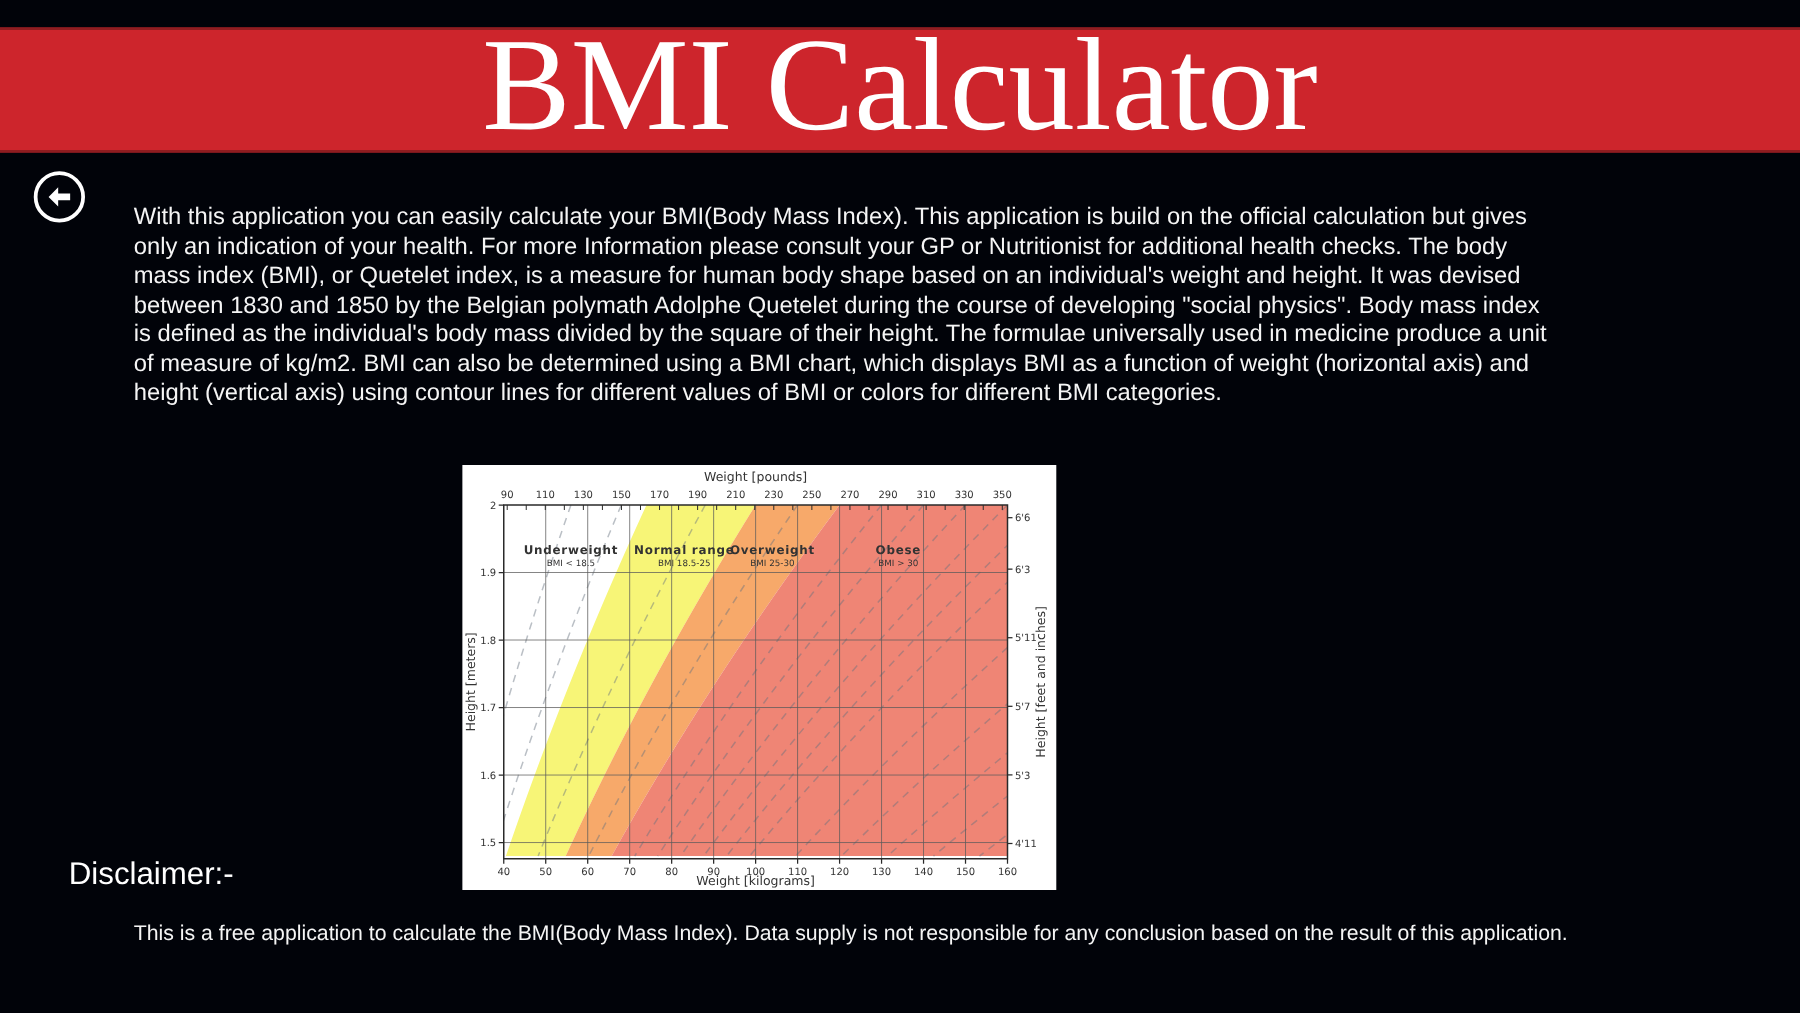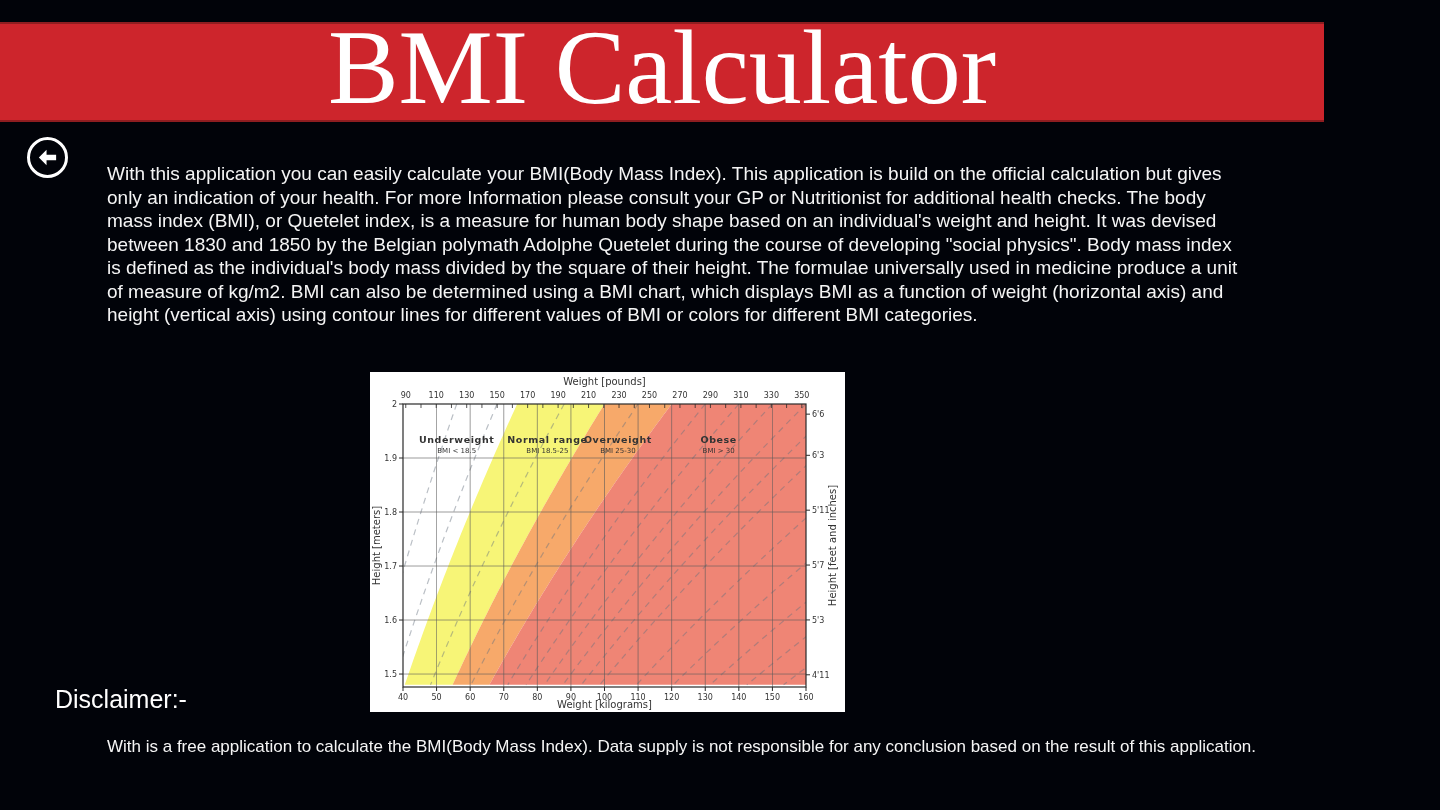--- a/index.html
+++ b/index.html
@@ -2,21 +2,21 @@
 <html><head>
 <meta charset="utf-8">
 <title>BMI Calculator</title>
 <style>
   html,body { margin:0; padding:0; background:#010309; }
   .page {
     position:relative; width:1440px; height:810px; overflow:hidden;
     background:#010309; font-family:"Liberation Sans", sans-serif;
   }
   .header {
-    position:absolute; top:22px; left:0; width:1324px; height:100px;
+    position:absolute; top:22px; left:0; width:1440px; height:100px;
     box-sizing:border-box;
     display:flex; align-items:center; justify-content:center;
     border-top:2px solid #8f1d20; border-bottom:2px solid #8f1d20;
   }
   .page-title {
     font-family:"Liberation Serif", serif; font-weight:400;
     font-size:106px; line-height:1; color:#ffffff; margin-top:-8px;
     white-space:nowrap;
   }
   .back-btn {
@@ -211,15 +211,15 @@
         <line x1="436" y1="302.79427480916036" x2="440" y2="302.79427480916036" stroke="#2a2a2a" stroke-width="1"></line>
         <text x="442" y="305.79427480916036" text-anchor="start" font-size="8" fill="#333333">4'11</text>
         <text x="234.5" y="13" text-anchor="middle" font-size="10" fill="#333333">Weight [pounds]</text>
         <text x="234.5" y="336" text-anchor="middle" font-size="10" fill="#333333">Weight [kilograms]</text>
         <text x="10" y="173.5" text-anchor="middle" font-size="10" fill="#333333" transform="rotate(-90 10 173.5)">Height [meters]</text>
         <text x="466" y="173.5" text-anchor="middle" font-size="10" fill="#333333" transform="rotate(-90 466 173.5)">Height [feet and inches]</text>
       </svg>
   </figure>
 
   <div class="disclaimer-heading">Disclaimer:-</div>
-  <div class="disclaimer-body">With is a free application to calculate the BMI(Body Mass Index). Data supply is not responsible for any conclusion based on the result of this application.</div>
+  <div class="disclaimer-body">This is a free application to calculate the BMI(Body Mass Index). Data supply is not responsible for any conclusion based on the result of this application.</div>
 
 </div>
 
 </body></html>

